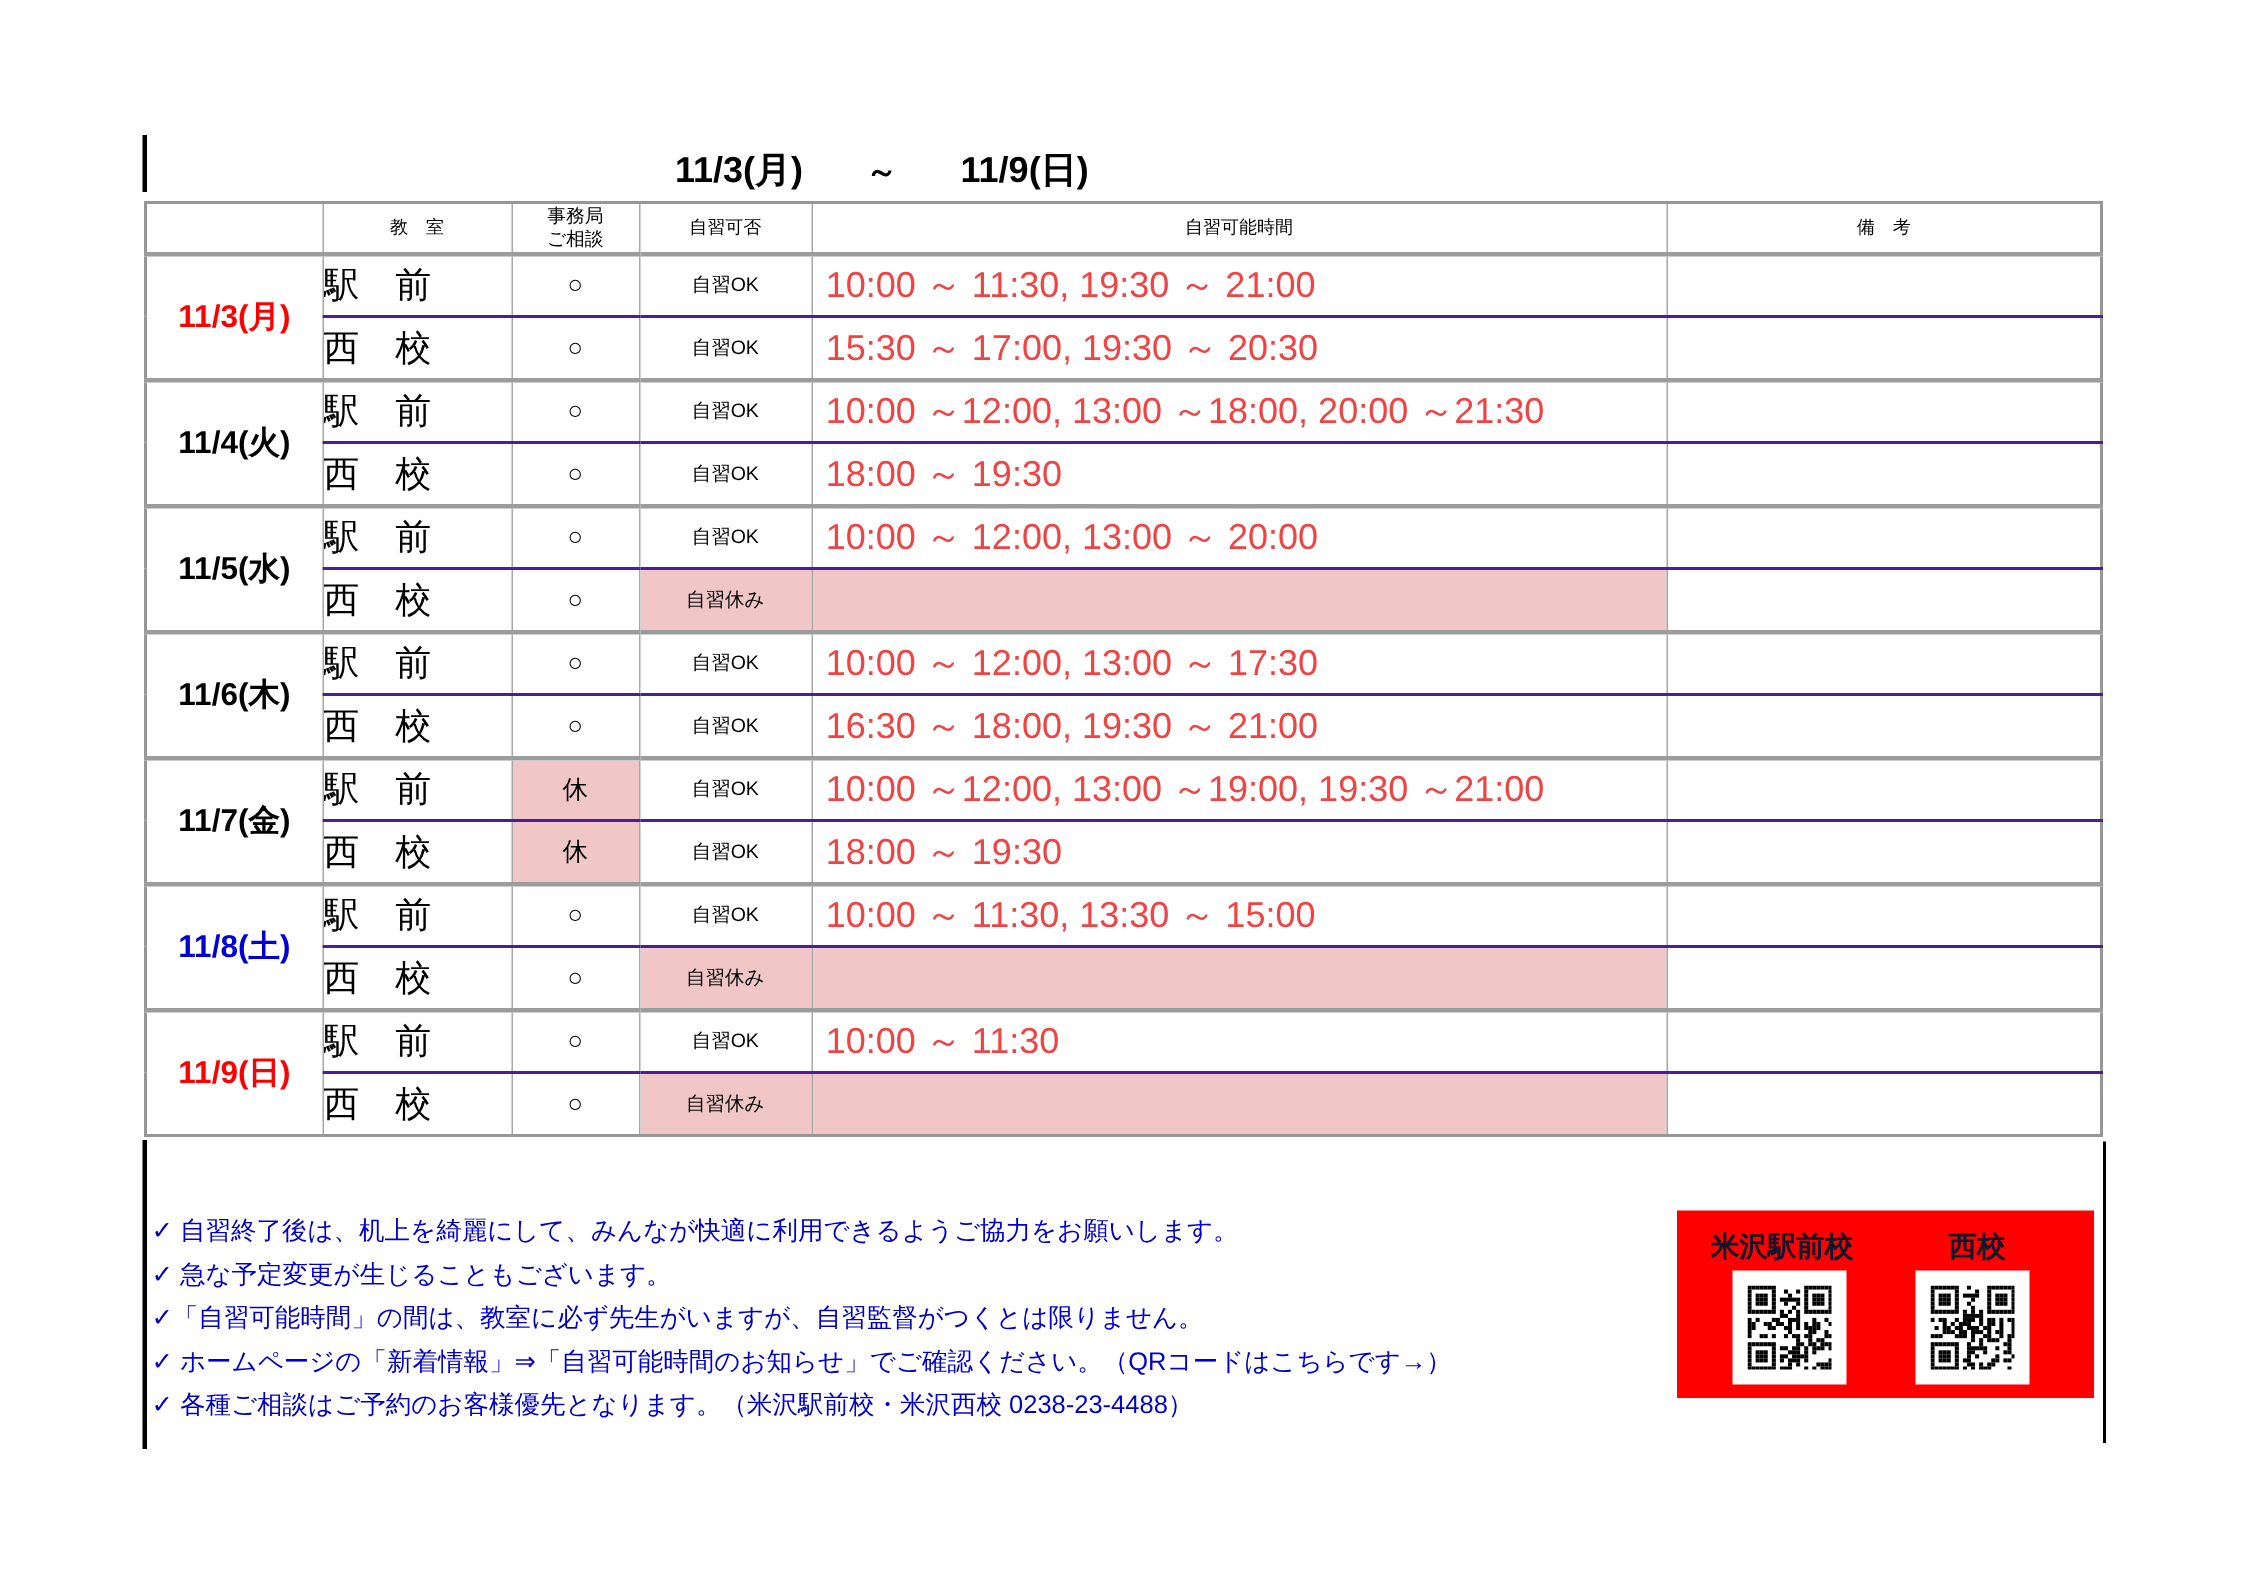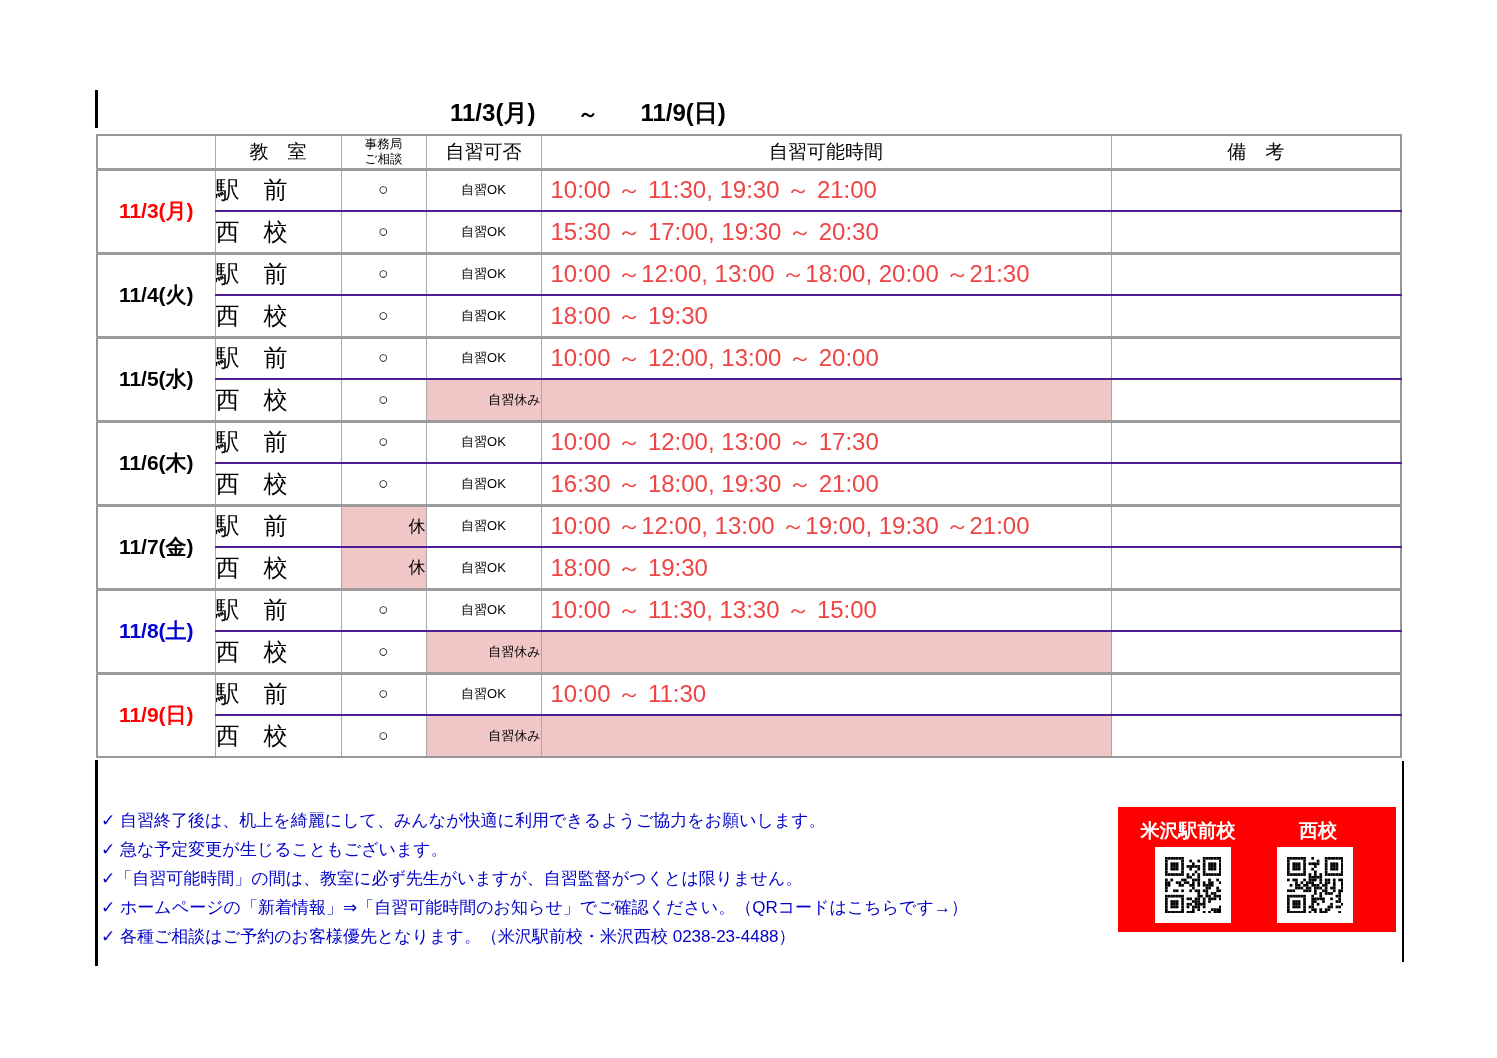--- a/index.html
+++ b/index.html
@@ -42,21 +42,21 @@
   }
   table.schedule td {
     border-left: 1px solid #a8a8a8;
     overflow: hidden;
     white-space: nowrap;
   }
   tr.header-row td {
     height: 34px;
     text-align: center;
     vertical-align: middle;
-    font-size: 19px;
+    font-size: 12px;
     color: #000000;
     border-bottom: 3px solid #9c9c9c;
   }
   tr.header-row td.office-h {
     font-size: 12.5px;
     line-height: 1.2;
     white-space: pre-line;
   }
   tr.day-top td { border-top: 3px solid #9c9c9c; }
   tr.day-inner td { border-top: 2px solid #4c1d95; }
@@ -66,41 +66,41 @@
     text-align: center;
     font-size: 21px;
     font-weight: bold;
     border-left: none;
   }
   td.classroom { text-align: left; font-size: 24px; color: #000; }
   td.office    { text-align: center; font-size: 17px; color: #000; }
   td.availability { text-align: center; font-size: 13px; color: #000; }
   td.hours     { text-align: left; padding-left: 9px; font-size: 24px; color: #ef4444; }
   td.remarks   { background: #ffffff; }
-  td.pink      { background: #f0c6c6; text-align: right; }
+  td.pink      { background: #f0c6c6; }
 
   
   .notes {
     position: absolute;
     left: 101px; top: 810px;
     color: #0000c8;
     font-size: 17px;
   }
   .notes .note-line { margin-bottom: 8px; white-space: nowrap; line-height: 21px; }
 
   
   .qr-panel {
     position: absolute;
     left: 1118px; top: 807px;
     width: 278px; height: 125px;
   }
   .qr-label {
     position: absolute;
     top: 11px;
-    color: #ffffff;
+    color: #0f172a;
     font-weight: bold;
     font-size: 19px;
     text-align: center;
     white-space: nowrap;
   }
   .qr-label.left  { left: 0;   width: 140px; }
   .qr-label.right { left: 140px; width: 120px; }
   .qr-box {
     position: absolute;
     top: 40px;

